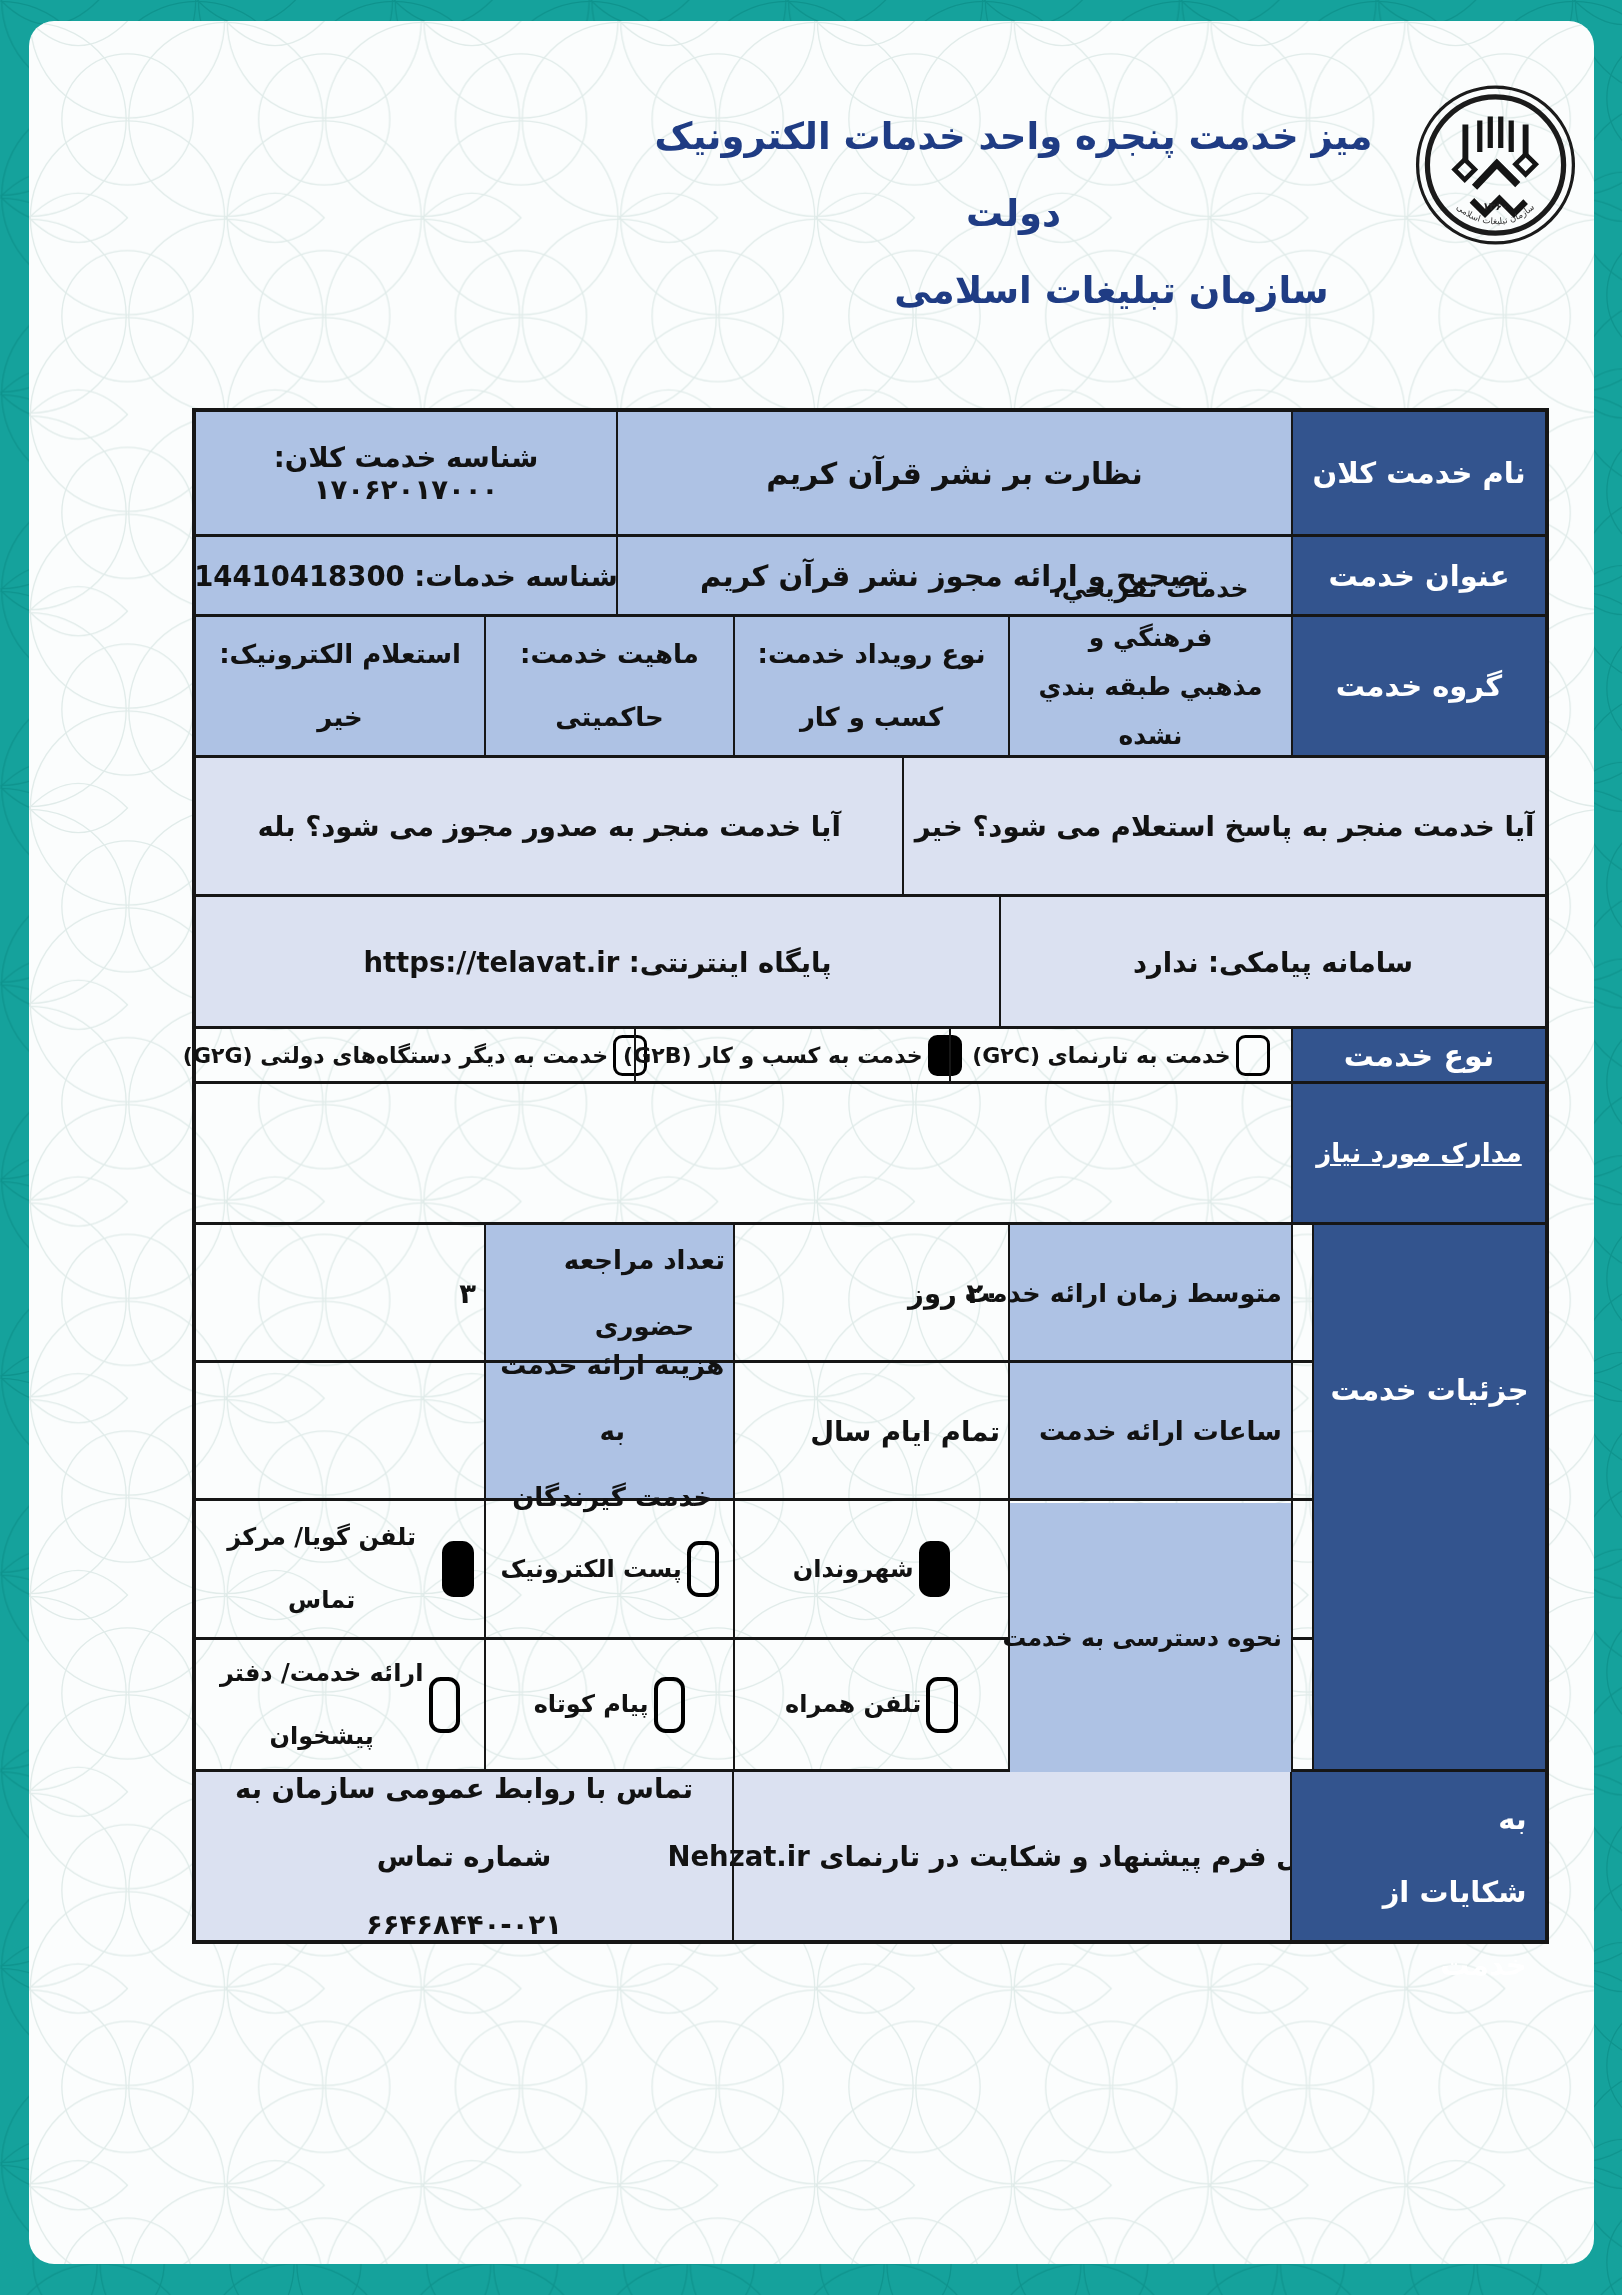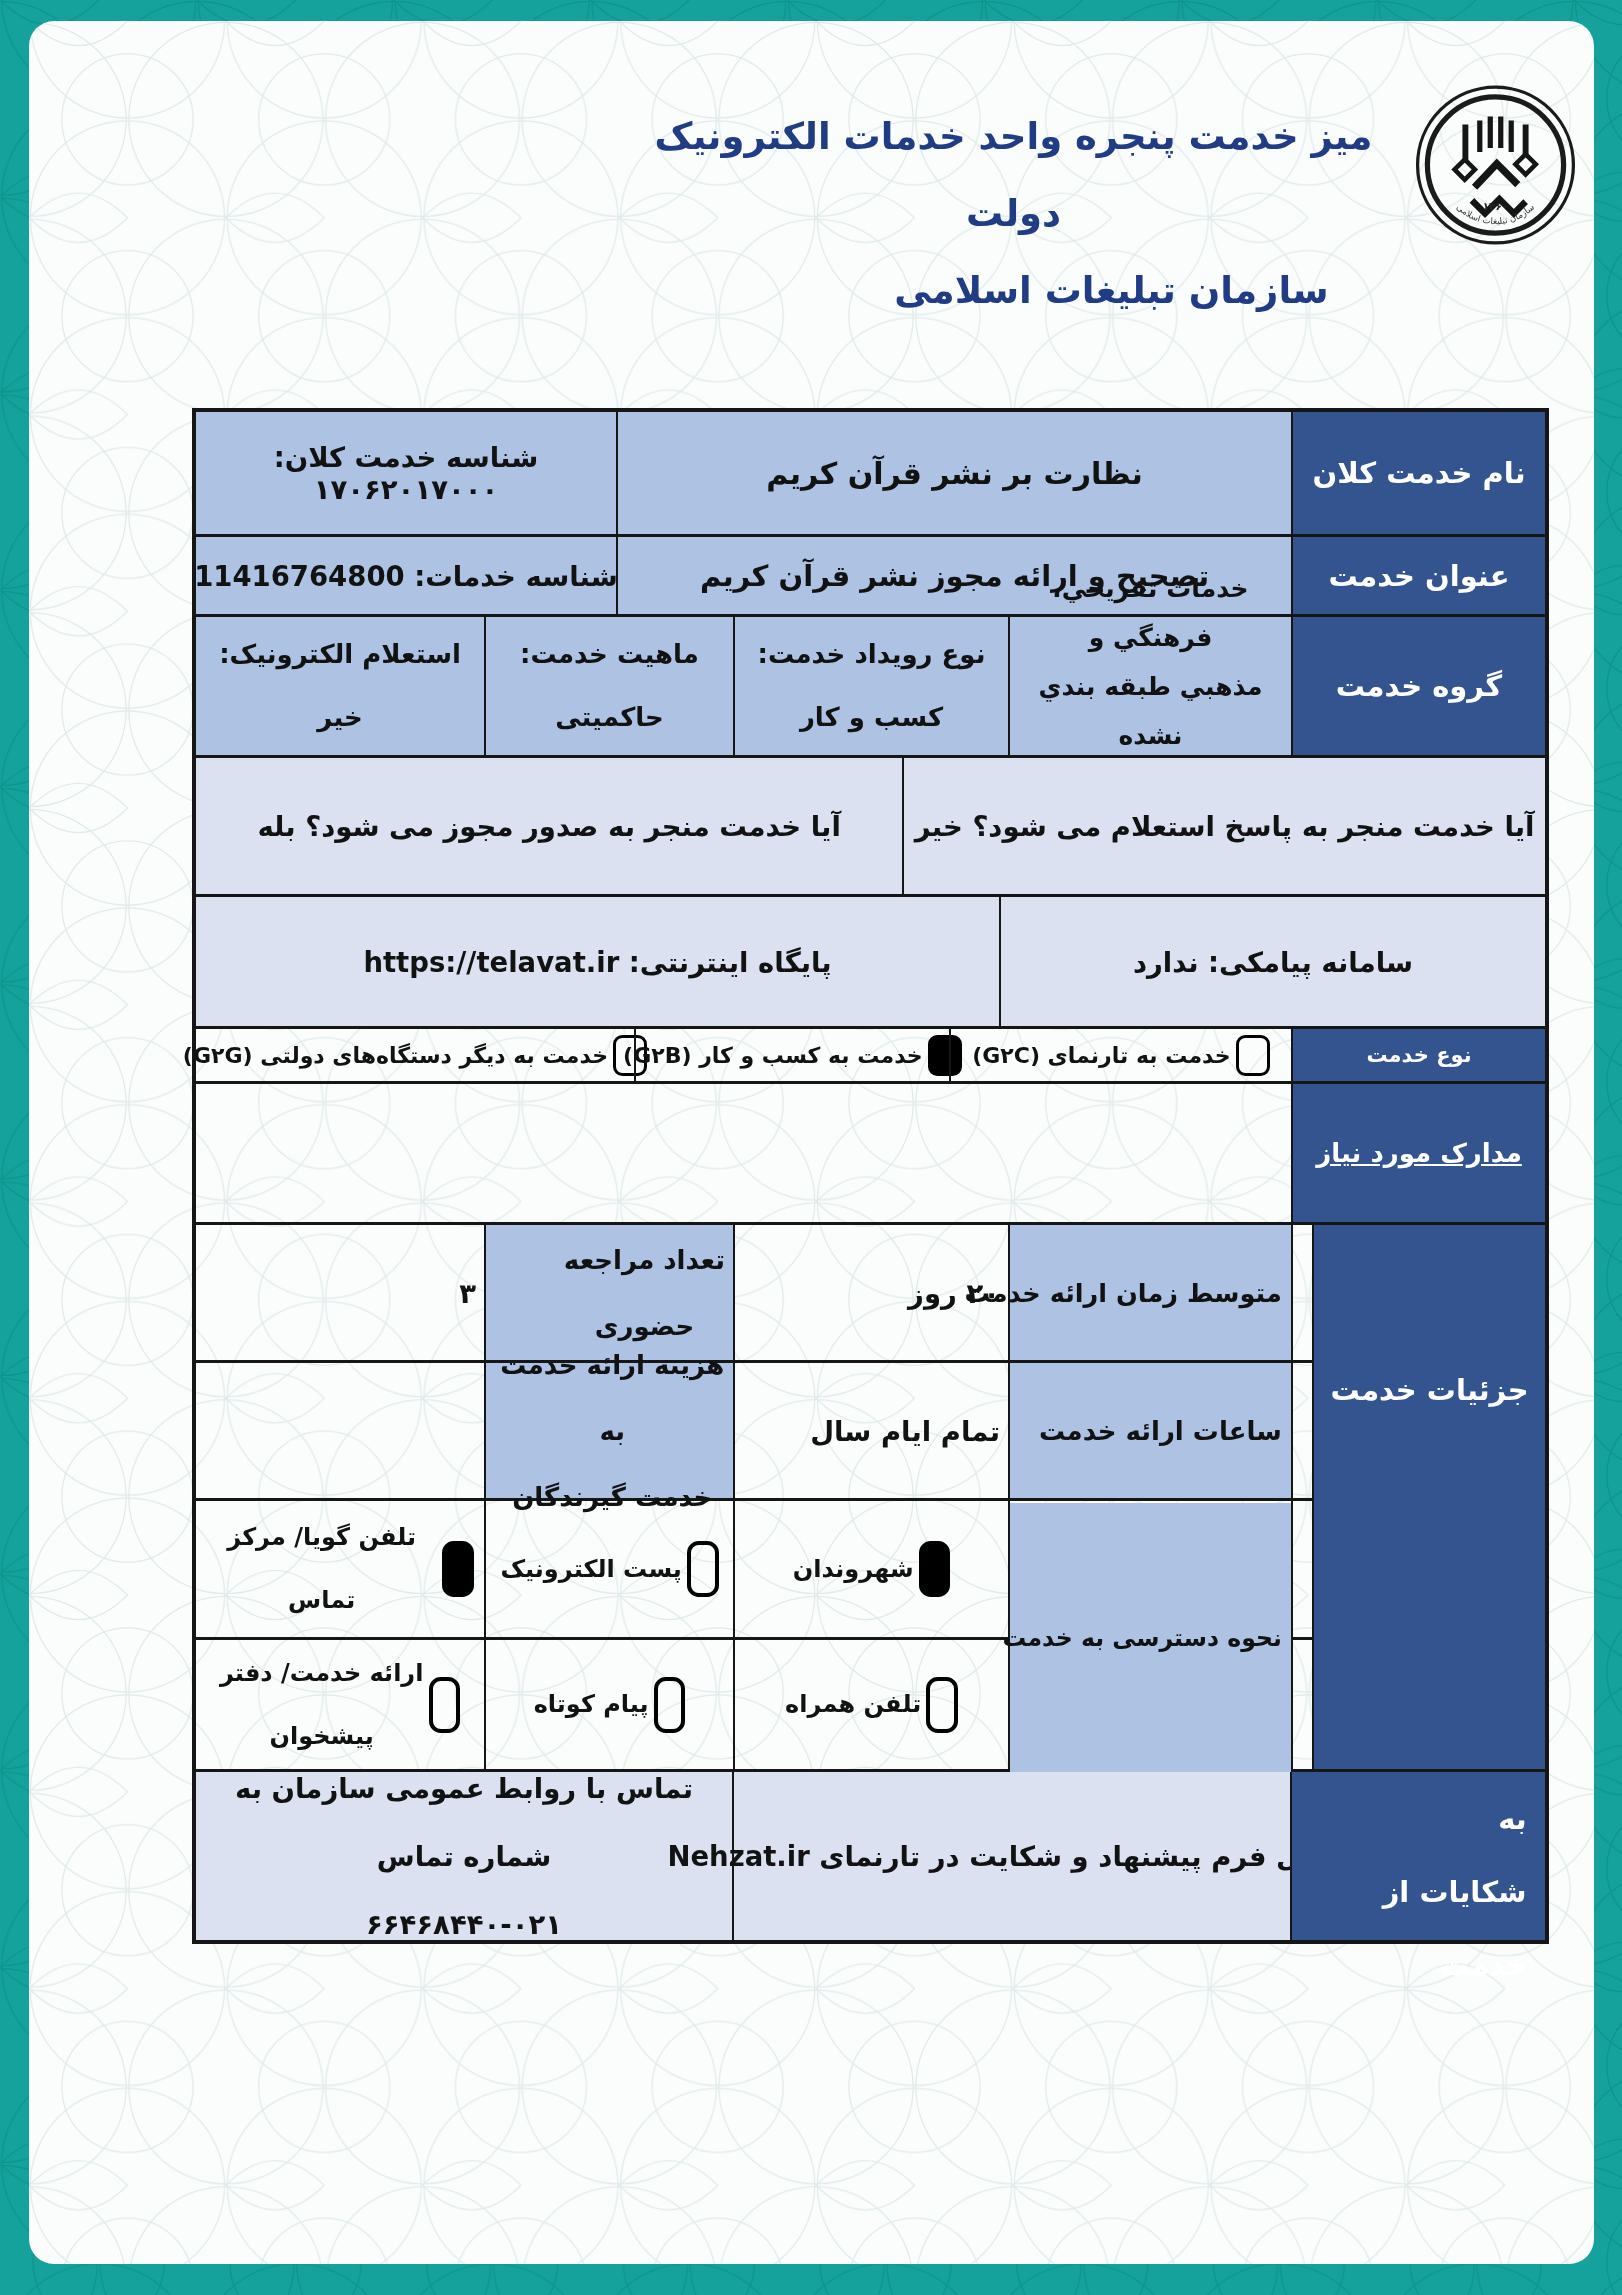--- a/index.html
+++ b/index.html
@@ -128,21 +128,21 @@
 
     <div class="tbl">
 
       <div class="row h1">
         <div class="c b" style="width:420px;font-size:27.5px;">شناسه خدمت کلان: ۱۷۰۶۲۰۱۷۰۰۰</div>
         <div class="c b" style="width:675px;font-size:30px;">نظارت بر نشر قرآن کریم</div>
         <div class="c d flx1 nw">نام خدمت کلان</div>
       </div>
 
       <div class="row h2">
-        <div class="c b nw" style="width:420px;">شناسه خدمات: 11416764800</div>
+        <div class="c b nw" style="width:420px;">شناسه خدمات: 14410418300</div>
         <div class="c b nw" style="width:675px;font-size:29px;">تصحیح و ارائه مجوز نشر قرآن کریم</div>
         <div class="c d flx1 nw">عنوان خدمت</div>
       </div>
 
       <div class="row h3">
         <div class="c b two" style="width:288px;">استعلام الکترونیک:
 خیر</div>
         <div class="c b two" style="width:249px;">ماهیت خدمت:
 حاکمیتی</div>
         <div class="c b two" style="width:275px;">نوع رویداد خدمت:
@@ -171,21 +171,21 @@
           <span class="optlab">خدمت به دیگر دستگاه‌های دولتی (G۲G)</span>
         </div>
         <div class="c w opt" style="width:315px;">
           <span class="cb checked"></span>
           <span class="optlab">خدمت به کسب و کار (G۲B)</span>
         </div>
         <div class="c w opt" style="width:342px;">
           <span class="cb"></span>
           <span class="optlab">خدمت به تارنمای (G۲C)</span>
         </div>
-        <div class="c d flx1 nw" style="font-size:21px;">نوع خدمت</div>
+        <div class="c d flx1 nw" style="font-size:30px;">نوع خدمت</div>
       </div>
 
       <div class="row h7">
         <div class="c w" style="width:1095px;"></div>
         <div class="c d flx1 nw" style="font-size:26px;text-decoration:underline;">مدارک مورد نیاز</div>
       </div>
 
       <div class="dblock">
 
         <div class="row hA">

